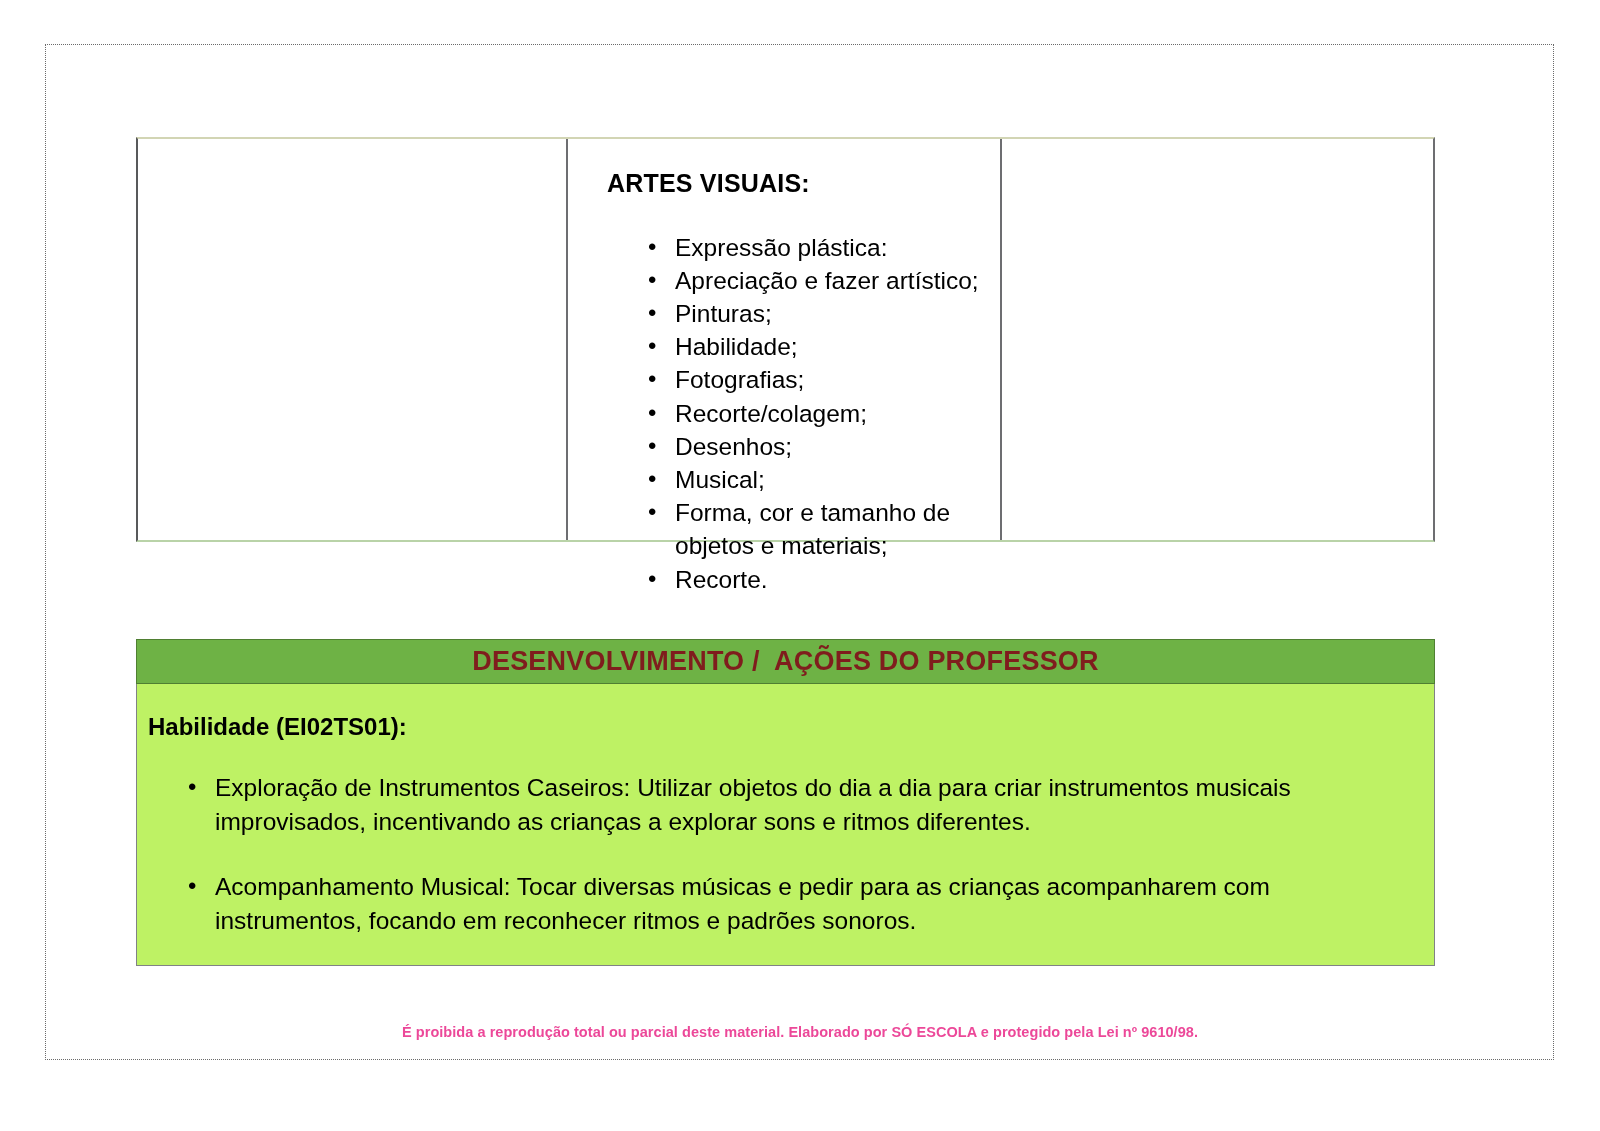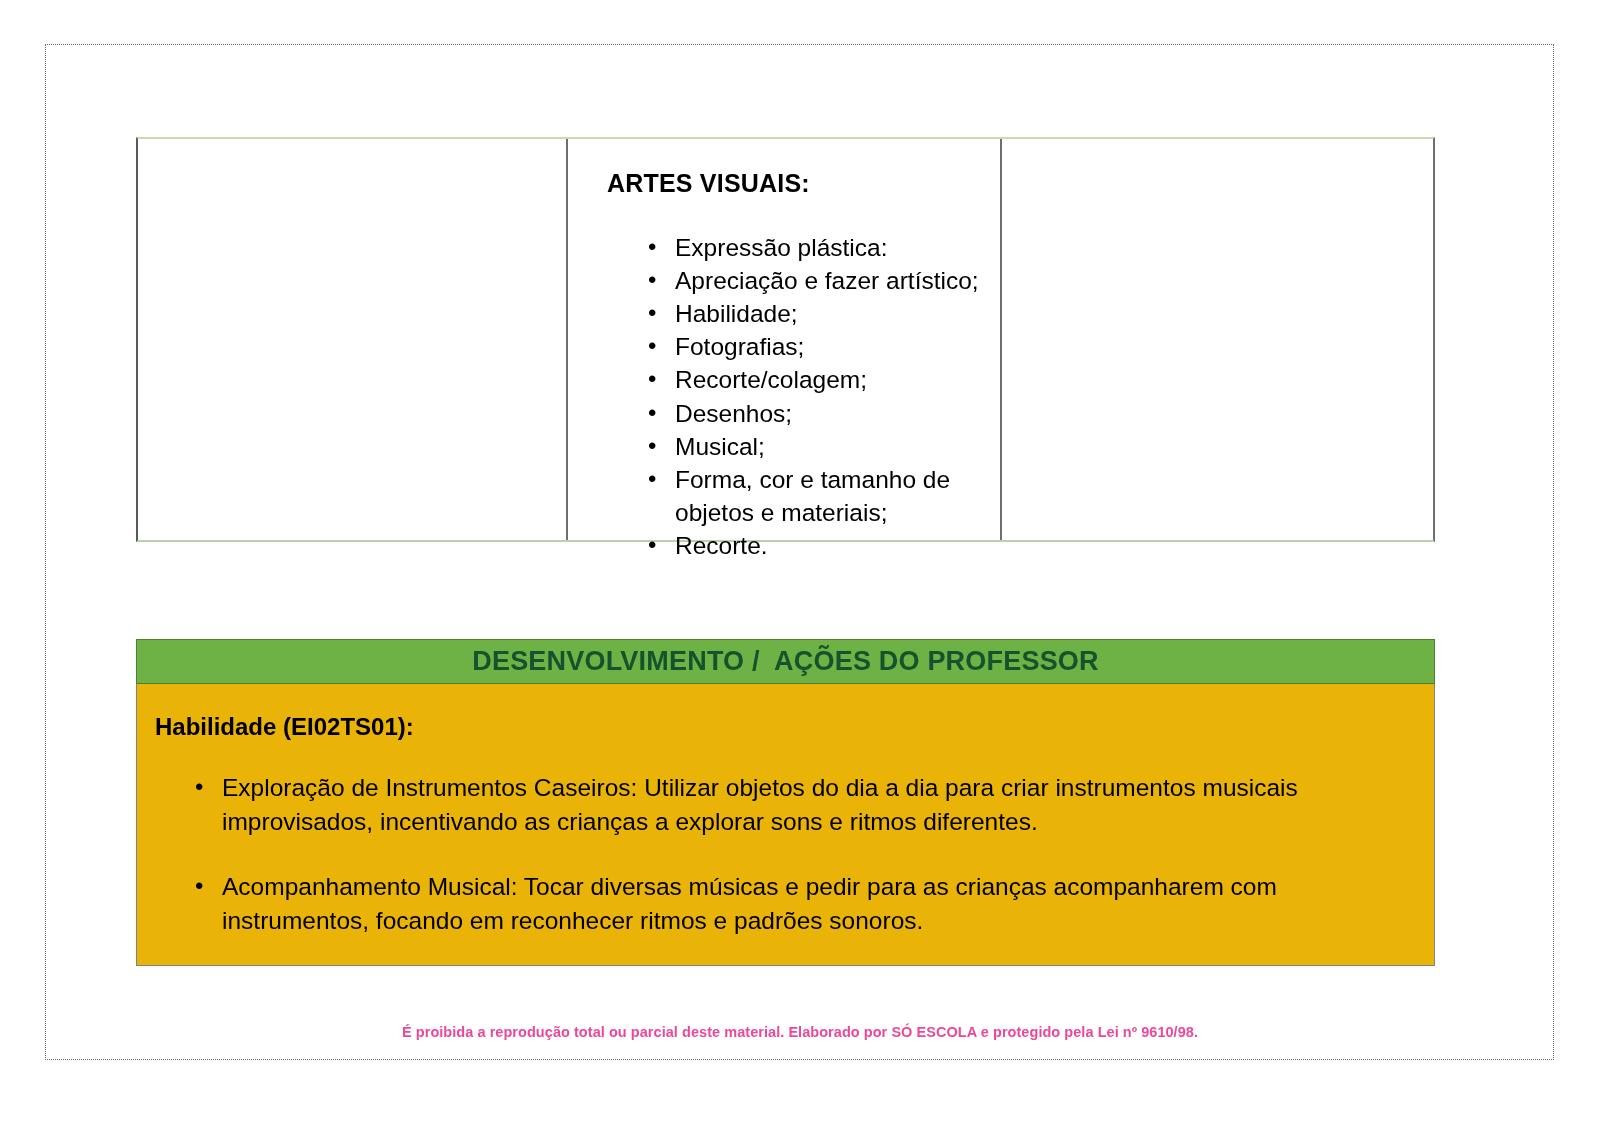--- a/index.html
+++ b/index.html
@@ -95,40 +95,40 @@
     width: 1299px;
     height: 45px;
     box-sizing: border-box;
     background: #6eb245;
     border: 1px solid #4f7f32;
     display: flex;
     align-items: center;
     justify-content: center;
   }
   .section-header-text {
-    color: #14532d;
+    color: #7f1d1d;
     font-size: 27px;
     font-weight: bold;
     letter-spacing: 0.2px;
     white-space: pre;
     line-height: 1;
   }
 
   
   .content-box {
     position: absolute;
     left: 136px;
     top: 684px;
     width: 1299px;
     height: 282px;
     box-sizing: border-box;
     border: 1px solid #808285;
     border-top: none;
-    background: #eab308;
-    padding: 29px 30px 0 18px;
+    background: #bef264;
+    padding: 29px 30px 0 11px;
   }
   .hab-title {
     font-size: 24px;
     font-weight: bold;
     color: #000000;
     margin: 0 0 30px 0;
     line-height: 1.15;
   }
   ul.para-bullets {
     list-style: none;
@@ -175,20 +175,21 @@
 <div class="table-block">
 
   <div class="tbl-col tbl-col-1"></div>
 
   <div class="tbl-col tbl-col-2">
     <div class="cell-title">ARTES VISUAIS:</div>
 
     <ul class="bullets">
       <li>Expressão plástica:</li>
       <li>Apreciação e fazer artístico;</li>
+      <li>Pinturas;</li>
       <li>Habilidade;</li>
       <li>Fotografias;</li>
       <li>Recorte/colagem;</li>
       <li>Desenhos;</li>
       <li>Musical;</li>
       <li>Forma, cor e tamanho de objetos e materiais;</li>
       <li>Recorte.</li>
     </ul>
   </div>
 

